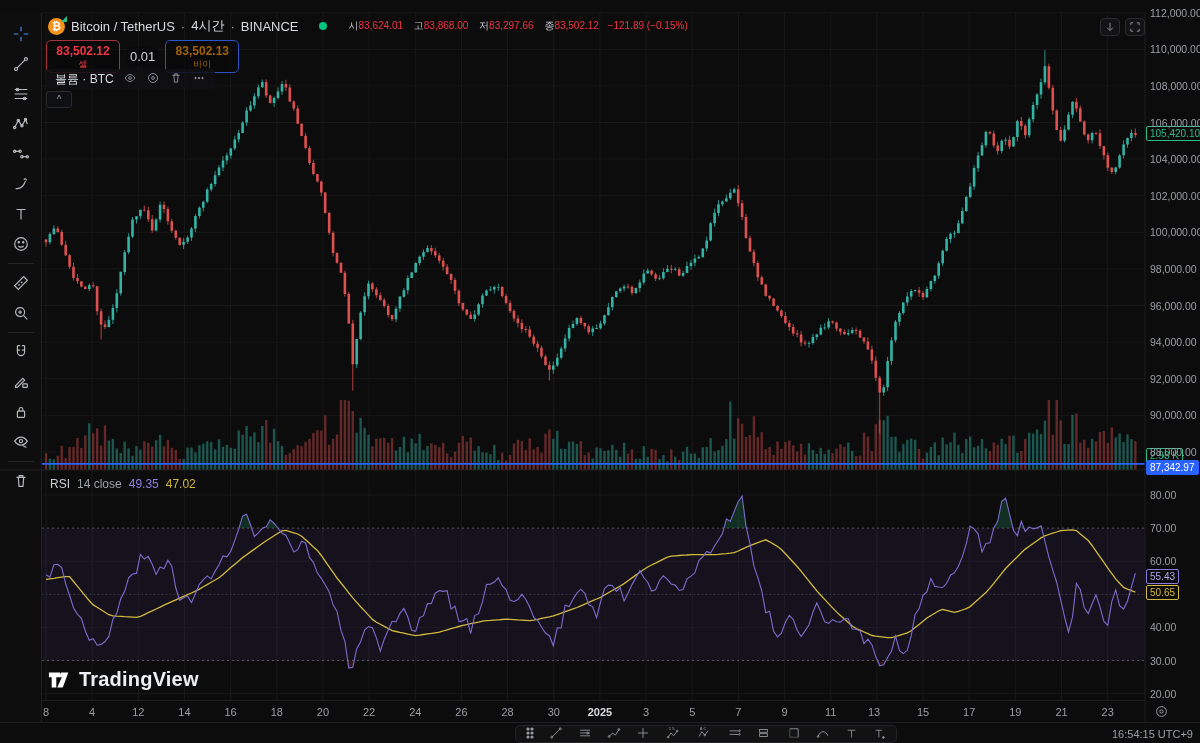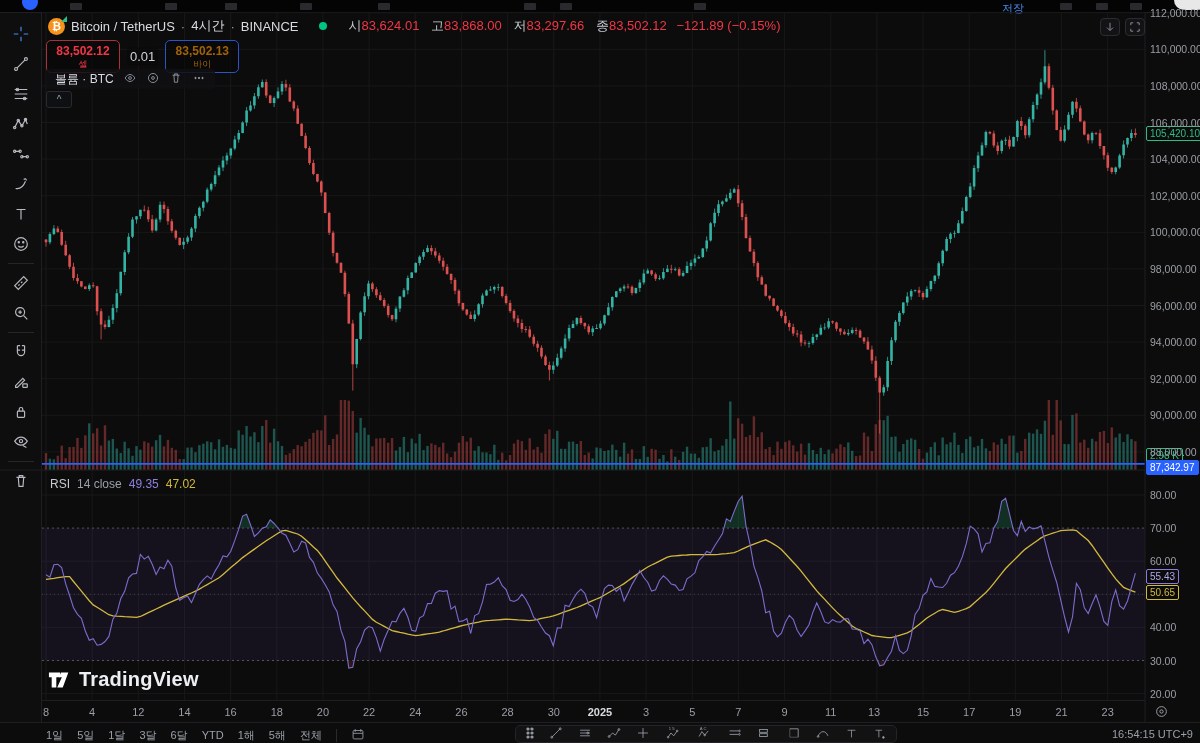--- a/index.html
+++ b/index.html
@@ -23,21 +23,21 @@
   svg.chart { position:absolute; left:0; top:0; pointer-events:none; }
 
   
   #legend { position:absolute; left:48px; top:17px; color:#d8dbe0; font-size:13px; }
   .sym-row { display:flex; align-items:center; gap:6px; height:18px; white-space:nowrap; }
   .coin { position:relative; width:17px; height:17px; }
   .coin .c1 { position:absolute; inset:0; border-radius:50%; background:#f7931a; color:#fff; font-size:11px; font-weight:bold; text-align:center; line-height:17px; }
   .coin .c2 { position:absolute; right:-2px; top:-2px; width:0; height:0; border-left:6px solid transparent; border-top:6px solid #2dbd85; transform:rotate(90deg); }
   .dim { color:#9aa0aa; }
   .status-dot { width:8px; height:8px; border-radius:50%; background:#00c582; margin:0 8px 0 14px; }
-  .ohlc { font-size:13px; white-space:nowrap; }
+  .ohlc { font-size:10px; white-space:nowrap; }
   .ohlc .lb { color:#c6cad2; margin-left:8px; }
   .ohlc .vl { color:#f23645; }
 
   #traderow { position:absolute; left:46px; top:40px; display:flex; align-items:center; gap:7px; }
   .tbtn { width:74px; height:33px; border-radius:5px; background:rgba(8,8,10,.55); text-align:center; padding-top:3px; }
   .tbtn .p { font-size:12px; font-weight:bold; }
   .tbtn .l { font-size:9px; margin-top:0px; }
   #sellbtn { border:1px solid #a8323c; color:#f23645; }
   #buybtn  { border:1px solid #2d53c9; color:#a16207; }
   .spread { color:#cfd3da; font-size:13px; background:rgba(10,10,12,.7); padding:2px 3px; border-radius:2px; }
@@ -78,36 +78,20 @@
   .mini svg { stroke:#9aa0aa; fill:none; stroke-width:1.4; }
 
   #watermark { position:absolute; left:48px; top:668px; display:flex; align-items:center; gap:7px; color:#eceff4; }
   #watermark .wm-text { font-size:20px; font-weight:bold; letter-spacing:.2px; }
 </style>
 </head>
 <body>
 
 <div id="root">
 
-  <div id="topstrip">
-    <div class="ts-dot" style="left:22px"></div>
-    <div class="ts-glyph" style="left:70px"></div>
-    <div class="ts-glyph" style="left:165px"></div>
-    <div class="ts-glyph" style="left:225px"></div>
-    <div class="ts-glyph" style="left:300px"></div>
-    <div class="ts-glyph" style="left:378px"></div>
-    <div class="ts-glyph" style="left:524px"></div>
-    <div class="ts-glyph" style="left:560px"></div>
-    <div class="ts-glyph" style="left:694px"></div>
-    <div class="ts-save" style="left:1002px">저장</div>
-    <div class="ts-glyph" style="left:1060px"></div>
-    <div class="ts-glyph" style="left:1096px"></div>
-    <div class="ts-glyph" style="left:1130px"></div>
-    <div class="ts-pill"></div>
-  </div>
 
   <div id="lefttb">
     <div class="ltb-btn">
         <svg width="18" height="18" viewBox="0 0 20 20" style="stroke:#4c8bf5">
           <path d="M10 2v5M10 13v5M2 10h5M13 10h5"></path>
         </svg>
       </div>
     <div class="ltb-btn">
         <svg width="18" height="18" viewBox="0 0 20 20">
           <path d="M5.5 14.5l9-9"></path>
@@ -690,36 +674,20 @@
 
   <div id="watermark">
     <svg width="24" height="22" viewBox="0 0 26 22">
       <path d="M1 3h12v5H9v11H4V8H1z" fill="#fff"></path>
         <path d="M14 3h8l-6 16h-6l5-11h-3z" fill="#fff" fill-rule="evenodd"></path>
     </svg>
     <span class="wm-text">TradingView</span>
   </div>
 
   <div id="bottombar">
-    <div id="ranges">
-      <span class="rng">1일</span>
-      <span class="rng">5일</span>
-      <span class="rng">1달</span>
-      <span class="rng">3달</span>
-      <span class="rng">6달</span>
-      <span class="rng">YTD</span>
-      <span class="rng">1해</span>
-      <span class="rng">5해</span>
-      <span class="rng">전체</span>
-      <span class="vsep"></span>
-      <span id="gotobtn"><svg width="14" height="14" viewBox="0 0 20 20">
-            <rect x="3" y="5" width="14" height="12" rx="1.5"></rect>
-            <path d="M6 3v4M14 3v4M3 9h14"></path>
-          </svg></span>
-    </div>
 
     <div id="drawbar">
       <span><svg width="8" height="12" viewBox="0 0 8 12">
             <circle cx="2" cy="2" r="1" fill="#6a6d75"></circle>
             <circle cx="6" cy="2" r="1" fill="#6a6d75"></circle>
             <circle cx="2" cy="6" r="1" fill="#6a6d75"></circle>
             <circle cx="6" cy="6" r="1" fill="#6a6d75"></circle>
             <circle cx="2" cy="10" r="1" fill="#6a6d75"></circle>
             <circle cx="6" cy="10" r="1" fill="#6a6d75"></circle>
           </svg></span>

